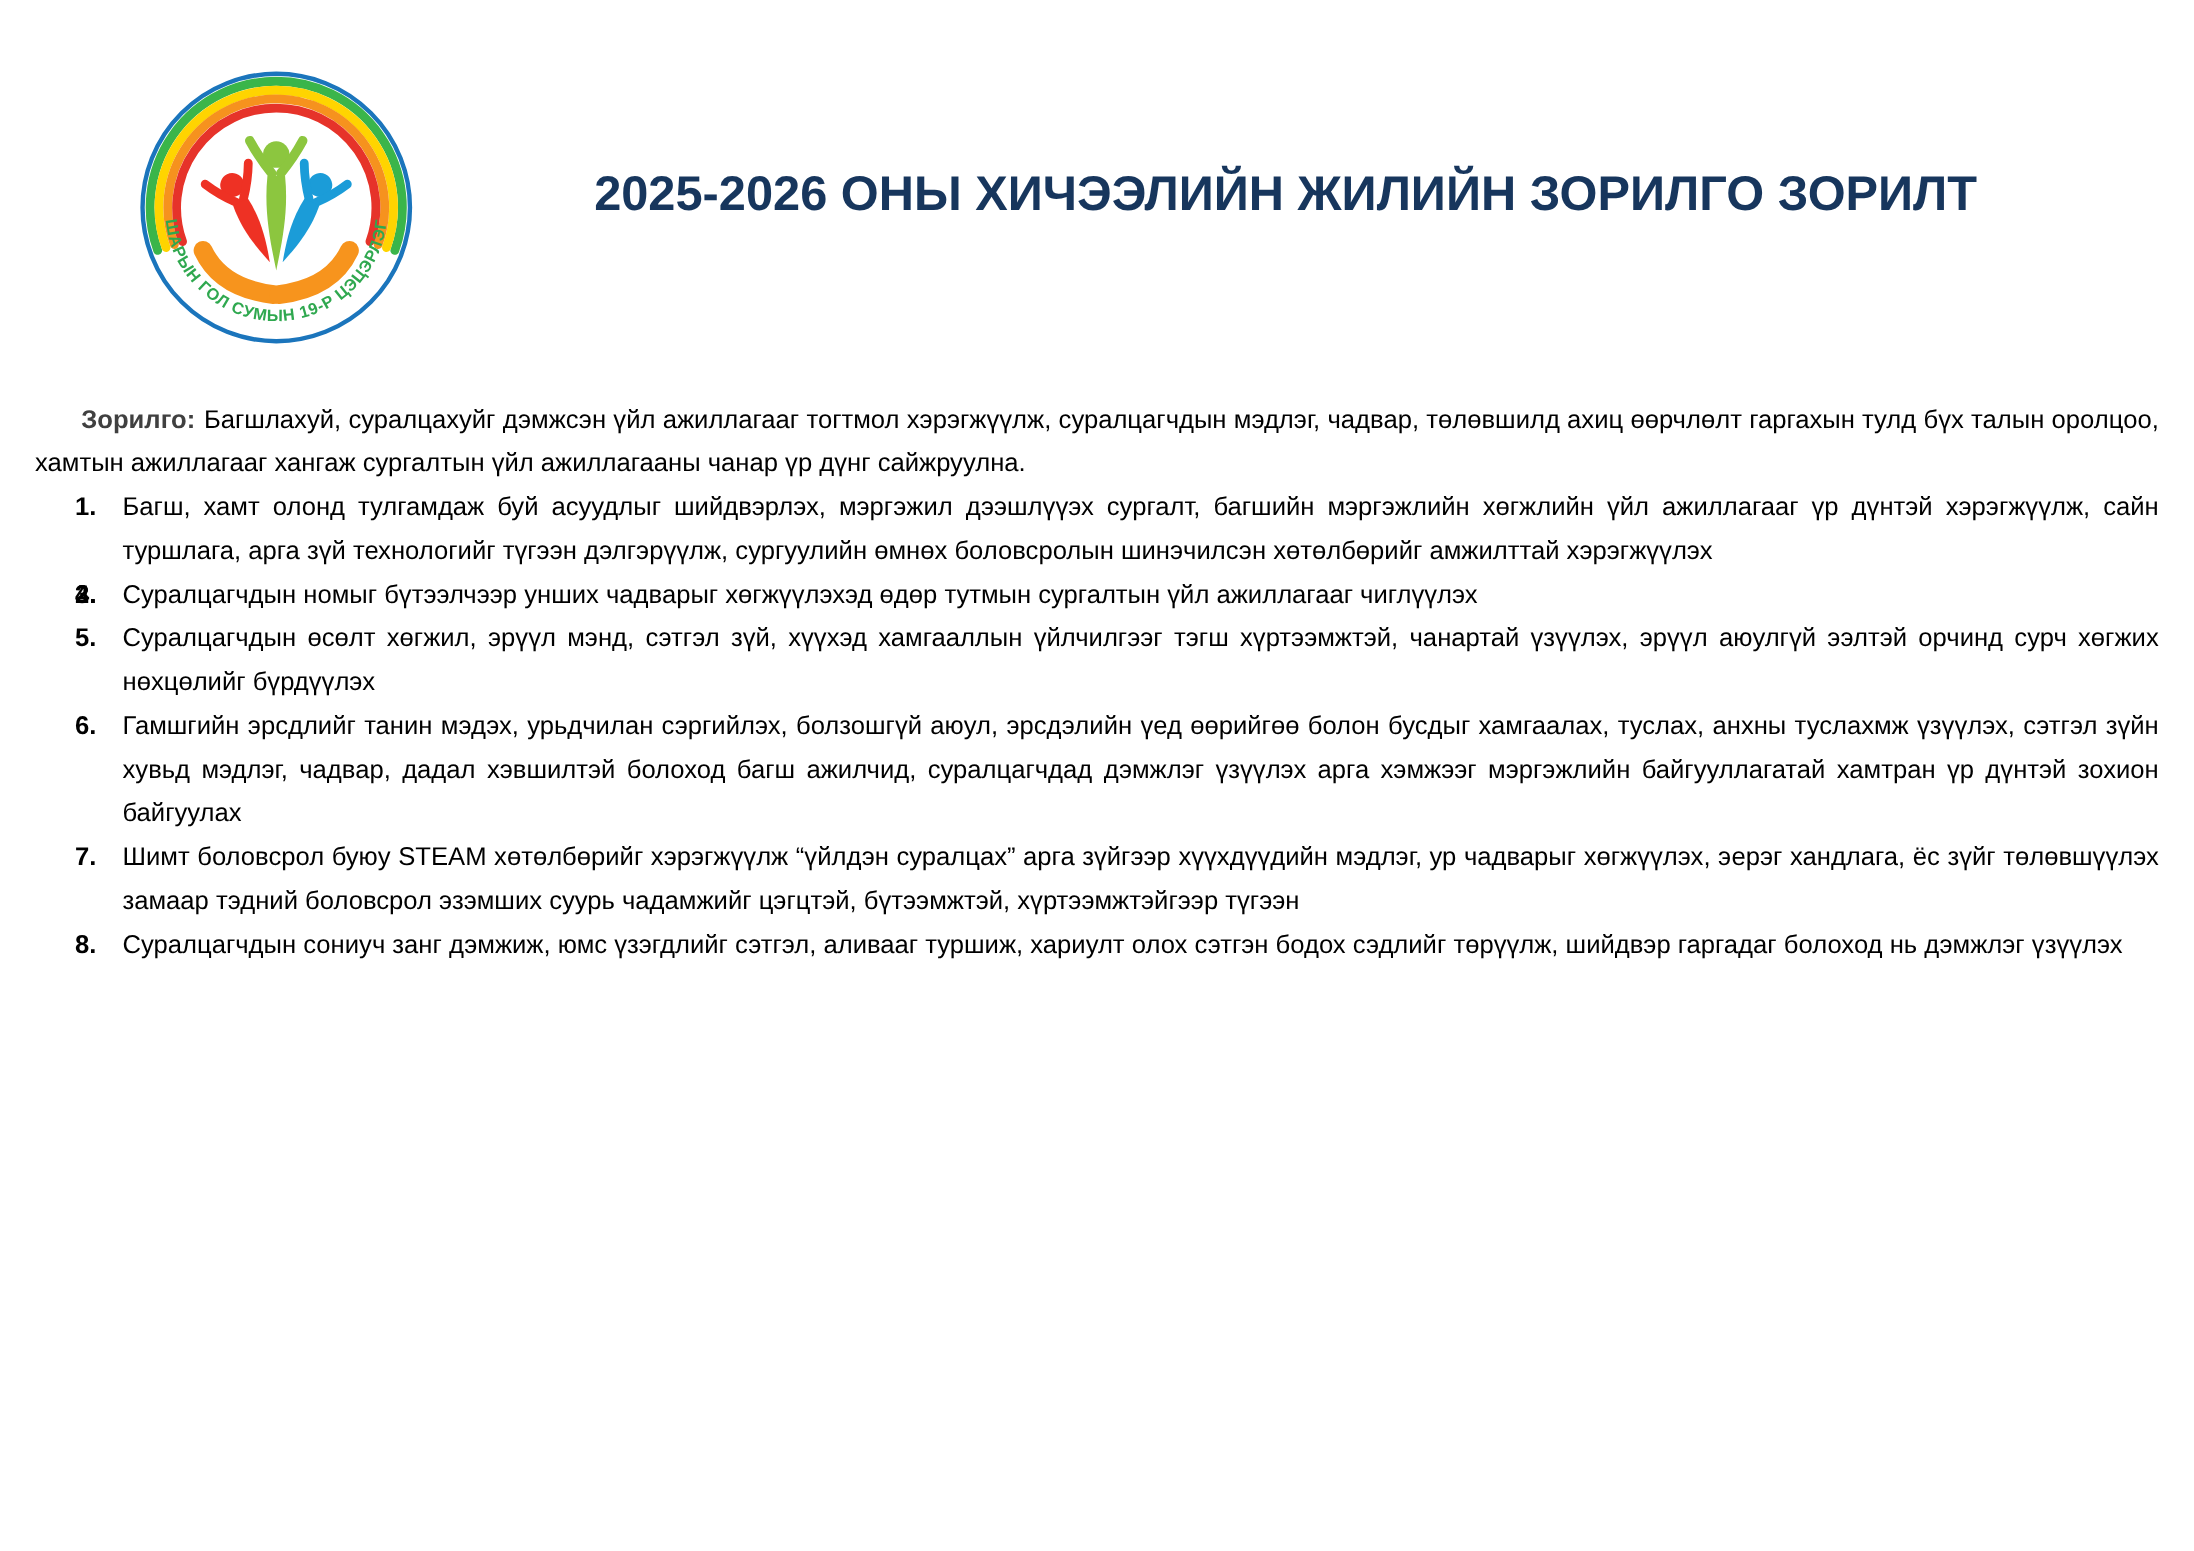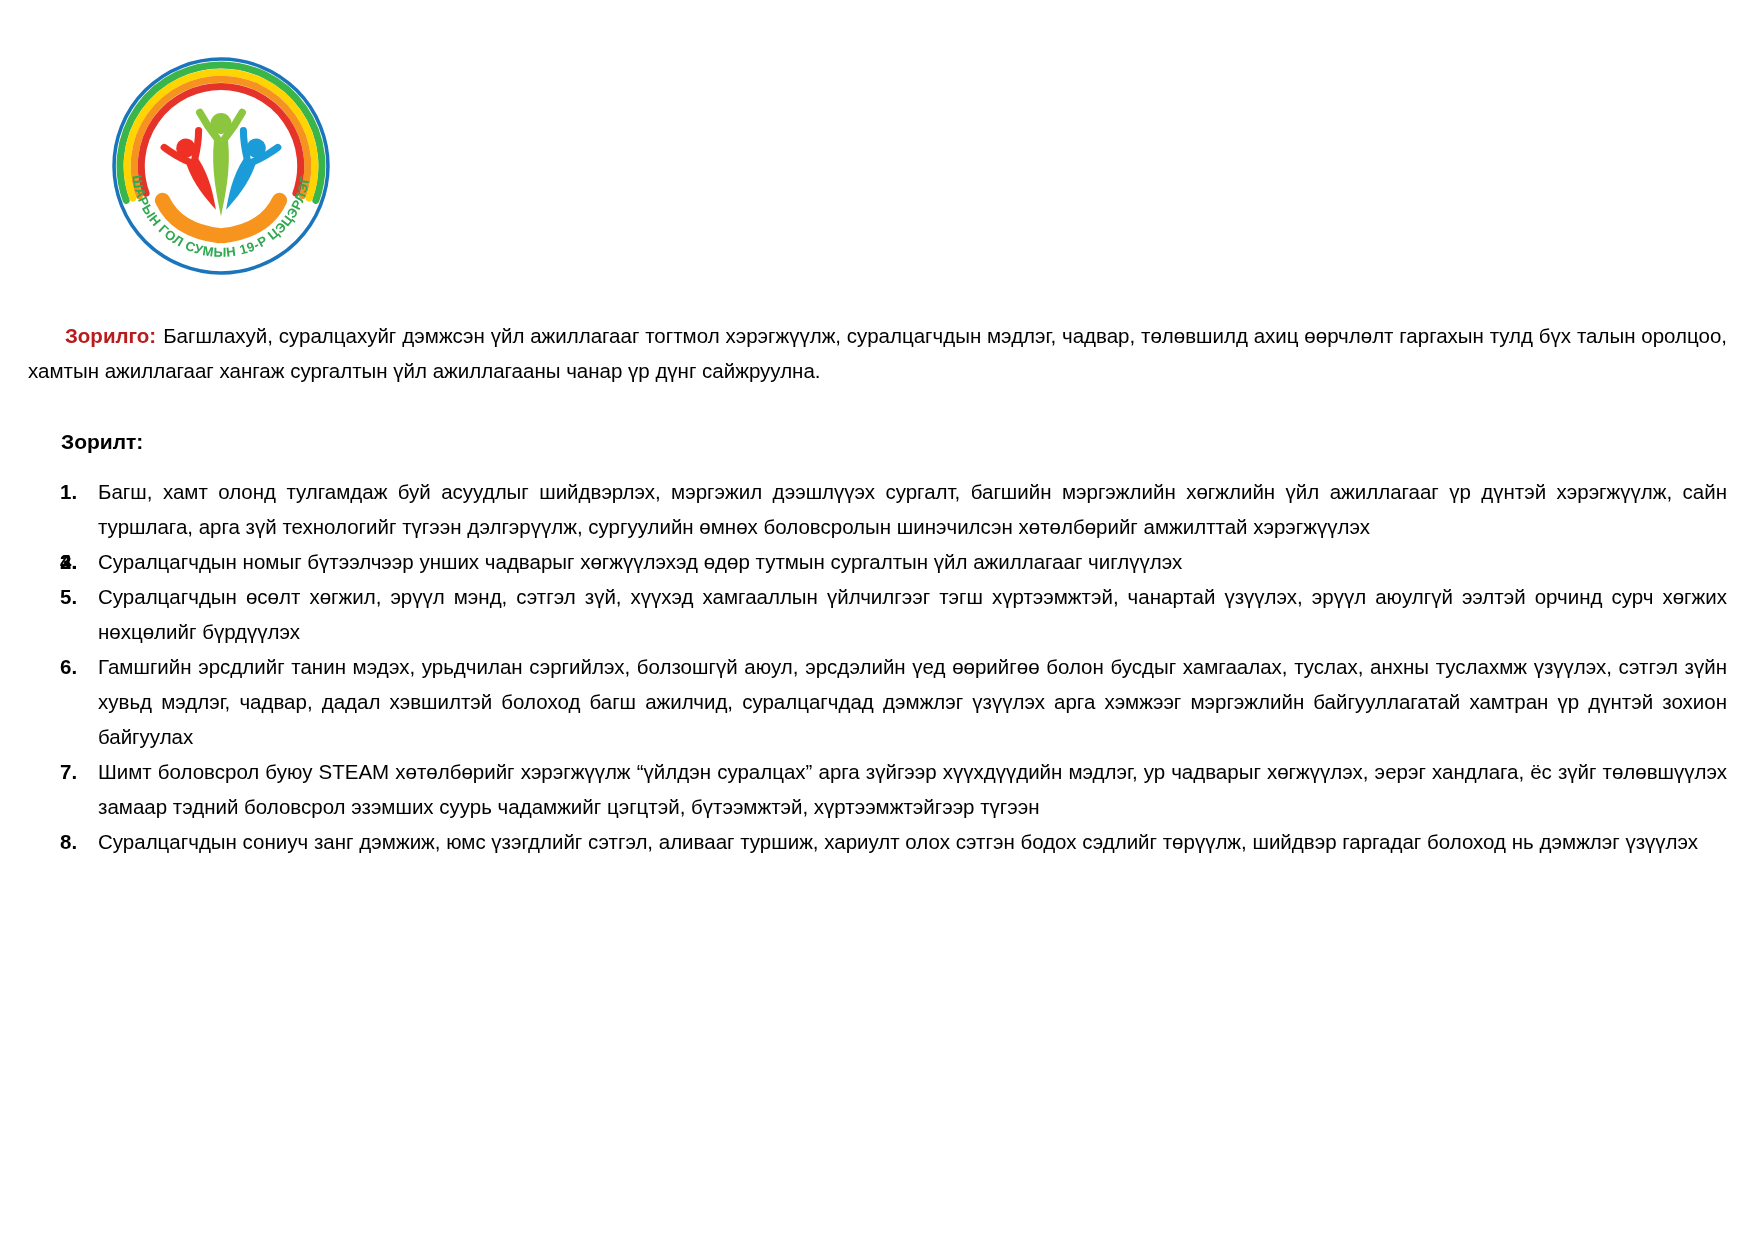--- a/index.html
+++ b/index.html
@@ -28,21 +28,21 @@
 
   main { padding: 38px 28px 0 28px; }
 
   .goal {
     margin: 0;
     font-size: 20.5px;
     line-height: 35px;
     text-align: justify;
     text-indent: 37px;
   }
-  .goal-label { color: #b91c1c; font-weight: bold; margin-right: 7px; }
+  .goal-label { color: #404040; font-weight: bold; margin-right: 7px; }
 
   .objectives-label {
     margin: 42px 0 20px 33px;
     font-size: 21px;
     font-weight: bold;
   }
 
   ol.objectives { list-style: none; margin: 0; padding: 0 0 0 32px; }
   .objective {
     position: relative;
@@ -100,27 +100,27 @@
 
         <defs>
           <path id="arcpath" d="M 22,112 A 88,88 0 0 0 198,112"></path>
         </defs>
         <text font-size="13" font-weight="bold" fill="#2FA84F" letter-spacing="0.6">
           <textPath href="#arcpath" startOffset="50%" text-anchor="middle">ШАРЫН ГОЛ СУМЫН 19-Р ЦЭЦЭРЛЭГ</textPath>
         </text>
       </svg>
     </div>
 
+    <h1 class="title">2025-2026 ОНЫ ХИЧЭЭЛИЙН ЖИЛИЙН ЗОРИЛГО ЗОРИЛТ</h1>
   </header>
 
   <main>
 
     <p class="goal"><strong class="goal-label">Зорилго:</strong><span>Багшлахуй, суралцахуйг дэмжсэн үйл ажиллагааг тогтмол хэрэгжүүлж, суралцагчдын мэдлэг, чадвар, төлөвшилд ахиц өөрчлөлт гаргахын тулд бүх талын оролцоо, хамтын ажиллагааг хангаж сургалтын үйл ажиллагааны чанар үр дүнг сайжруулна.</span></p>
 
-    <p class="objectives-label">Зорилт:</p>
 
     <ol class="objectives" id="objectives-list">
   <li class="objective">
     <span class="num">1.</span>
     <span class="txt">Багш, хамт олонд тулгамдаж буй асуудлыг шийдвэрлэх, мэргэжил дээшлүүэх сургалт, багшийн мэргэжлийн хөгжлийн үйл ажиллагааг үр дүнтэй хэрэгжүүлж, сайн туршлага, арга зүй технологийг түгээн дэлгэрүүлж, сургуулийн өмнөх боловсролын шинэчилсэн хөтөлбөрийг амжилттай хэрэгжүүлэх</span>
   </li>
 
   <li class="objective">
     <span class="num">2.</span>
   </li>

